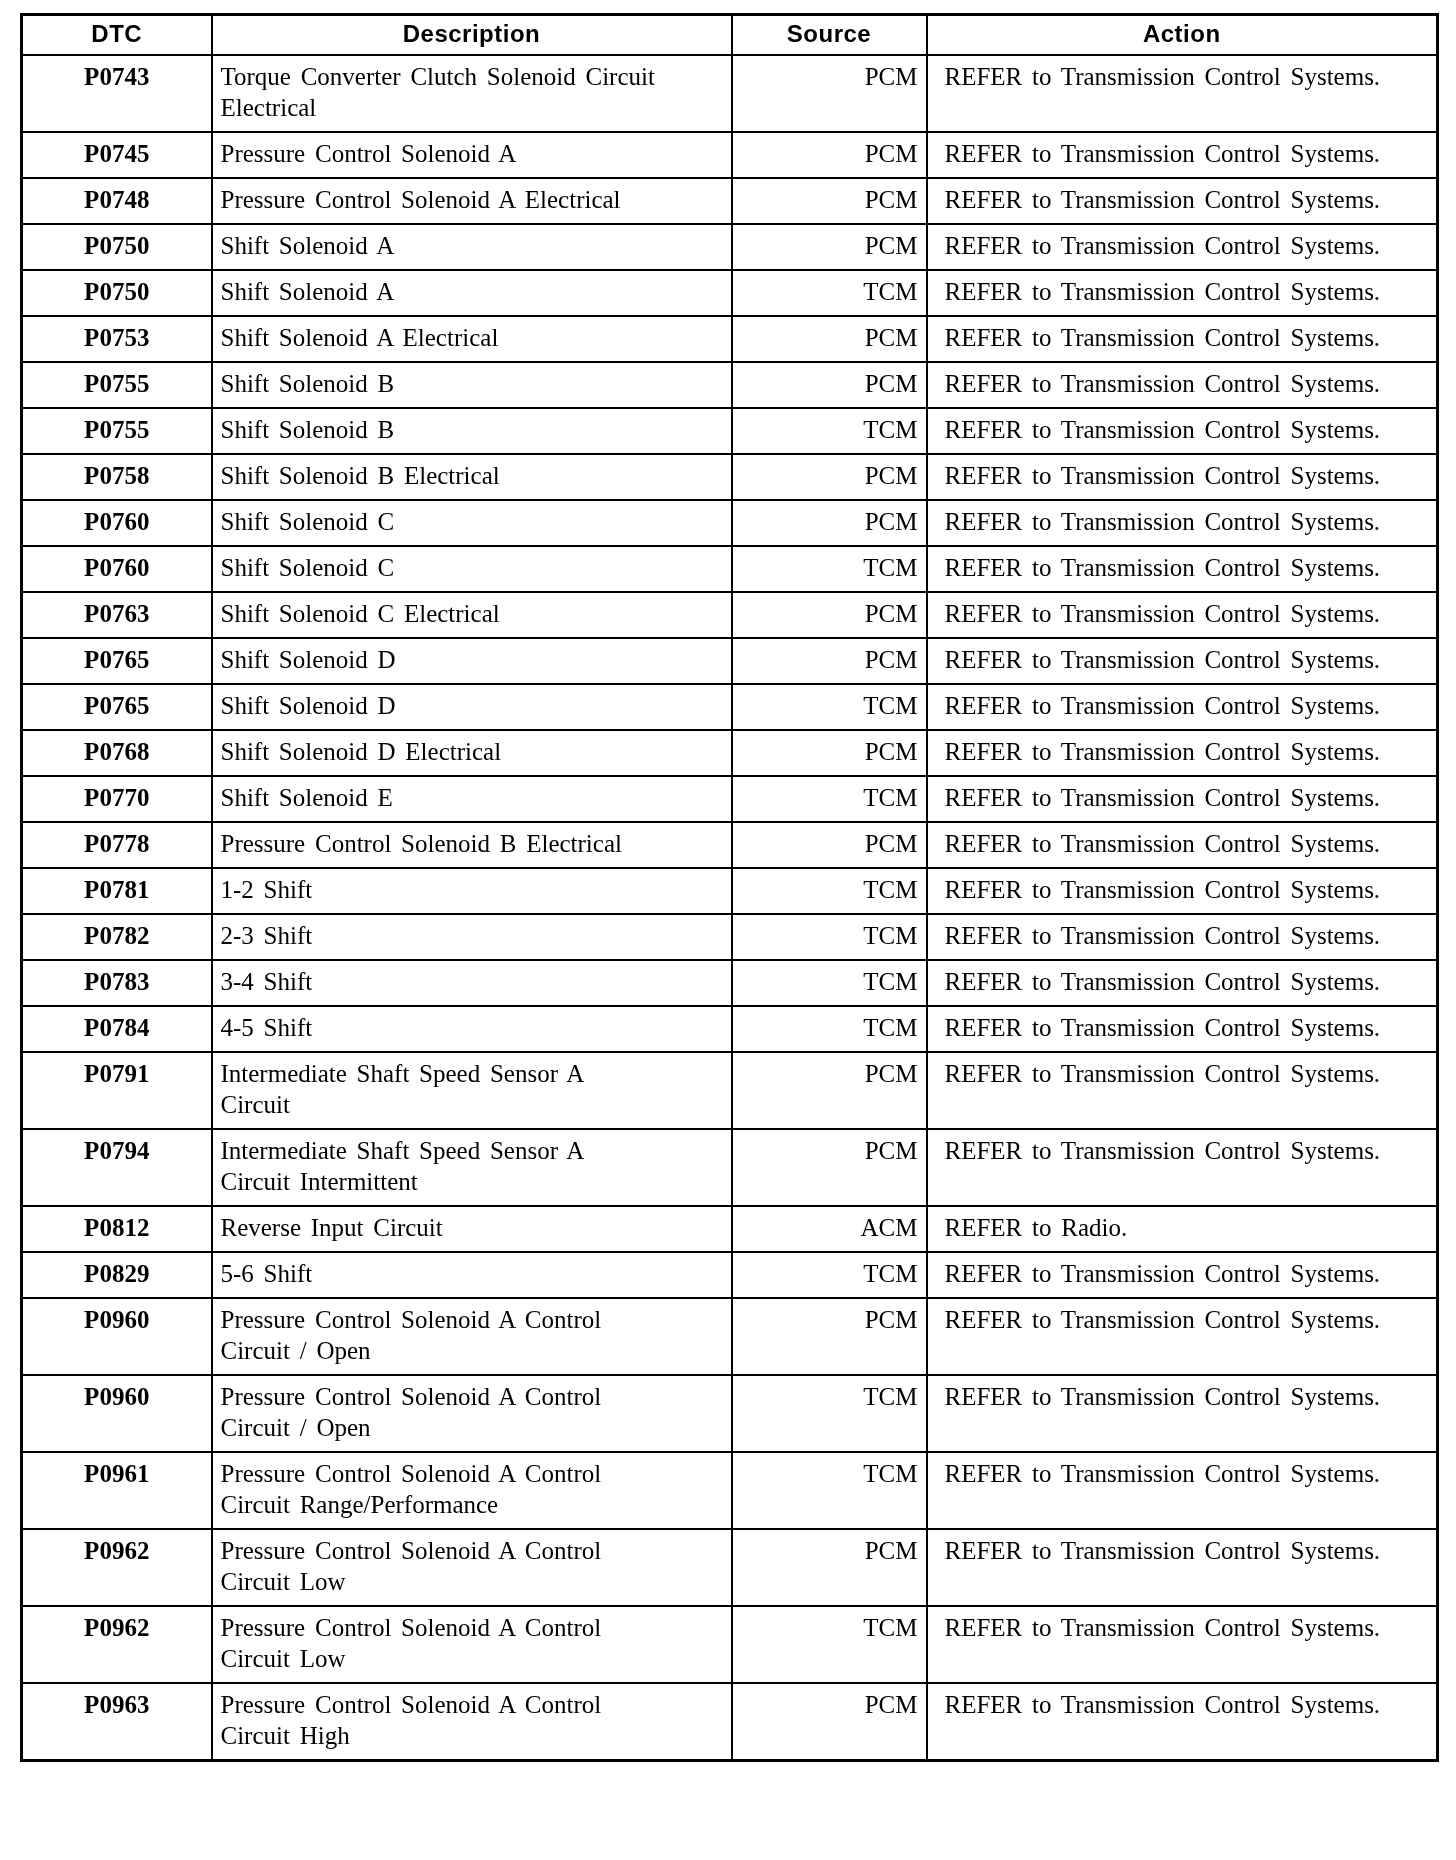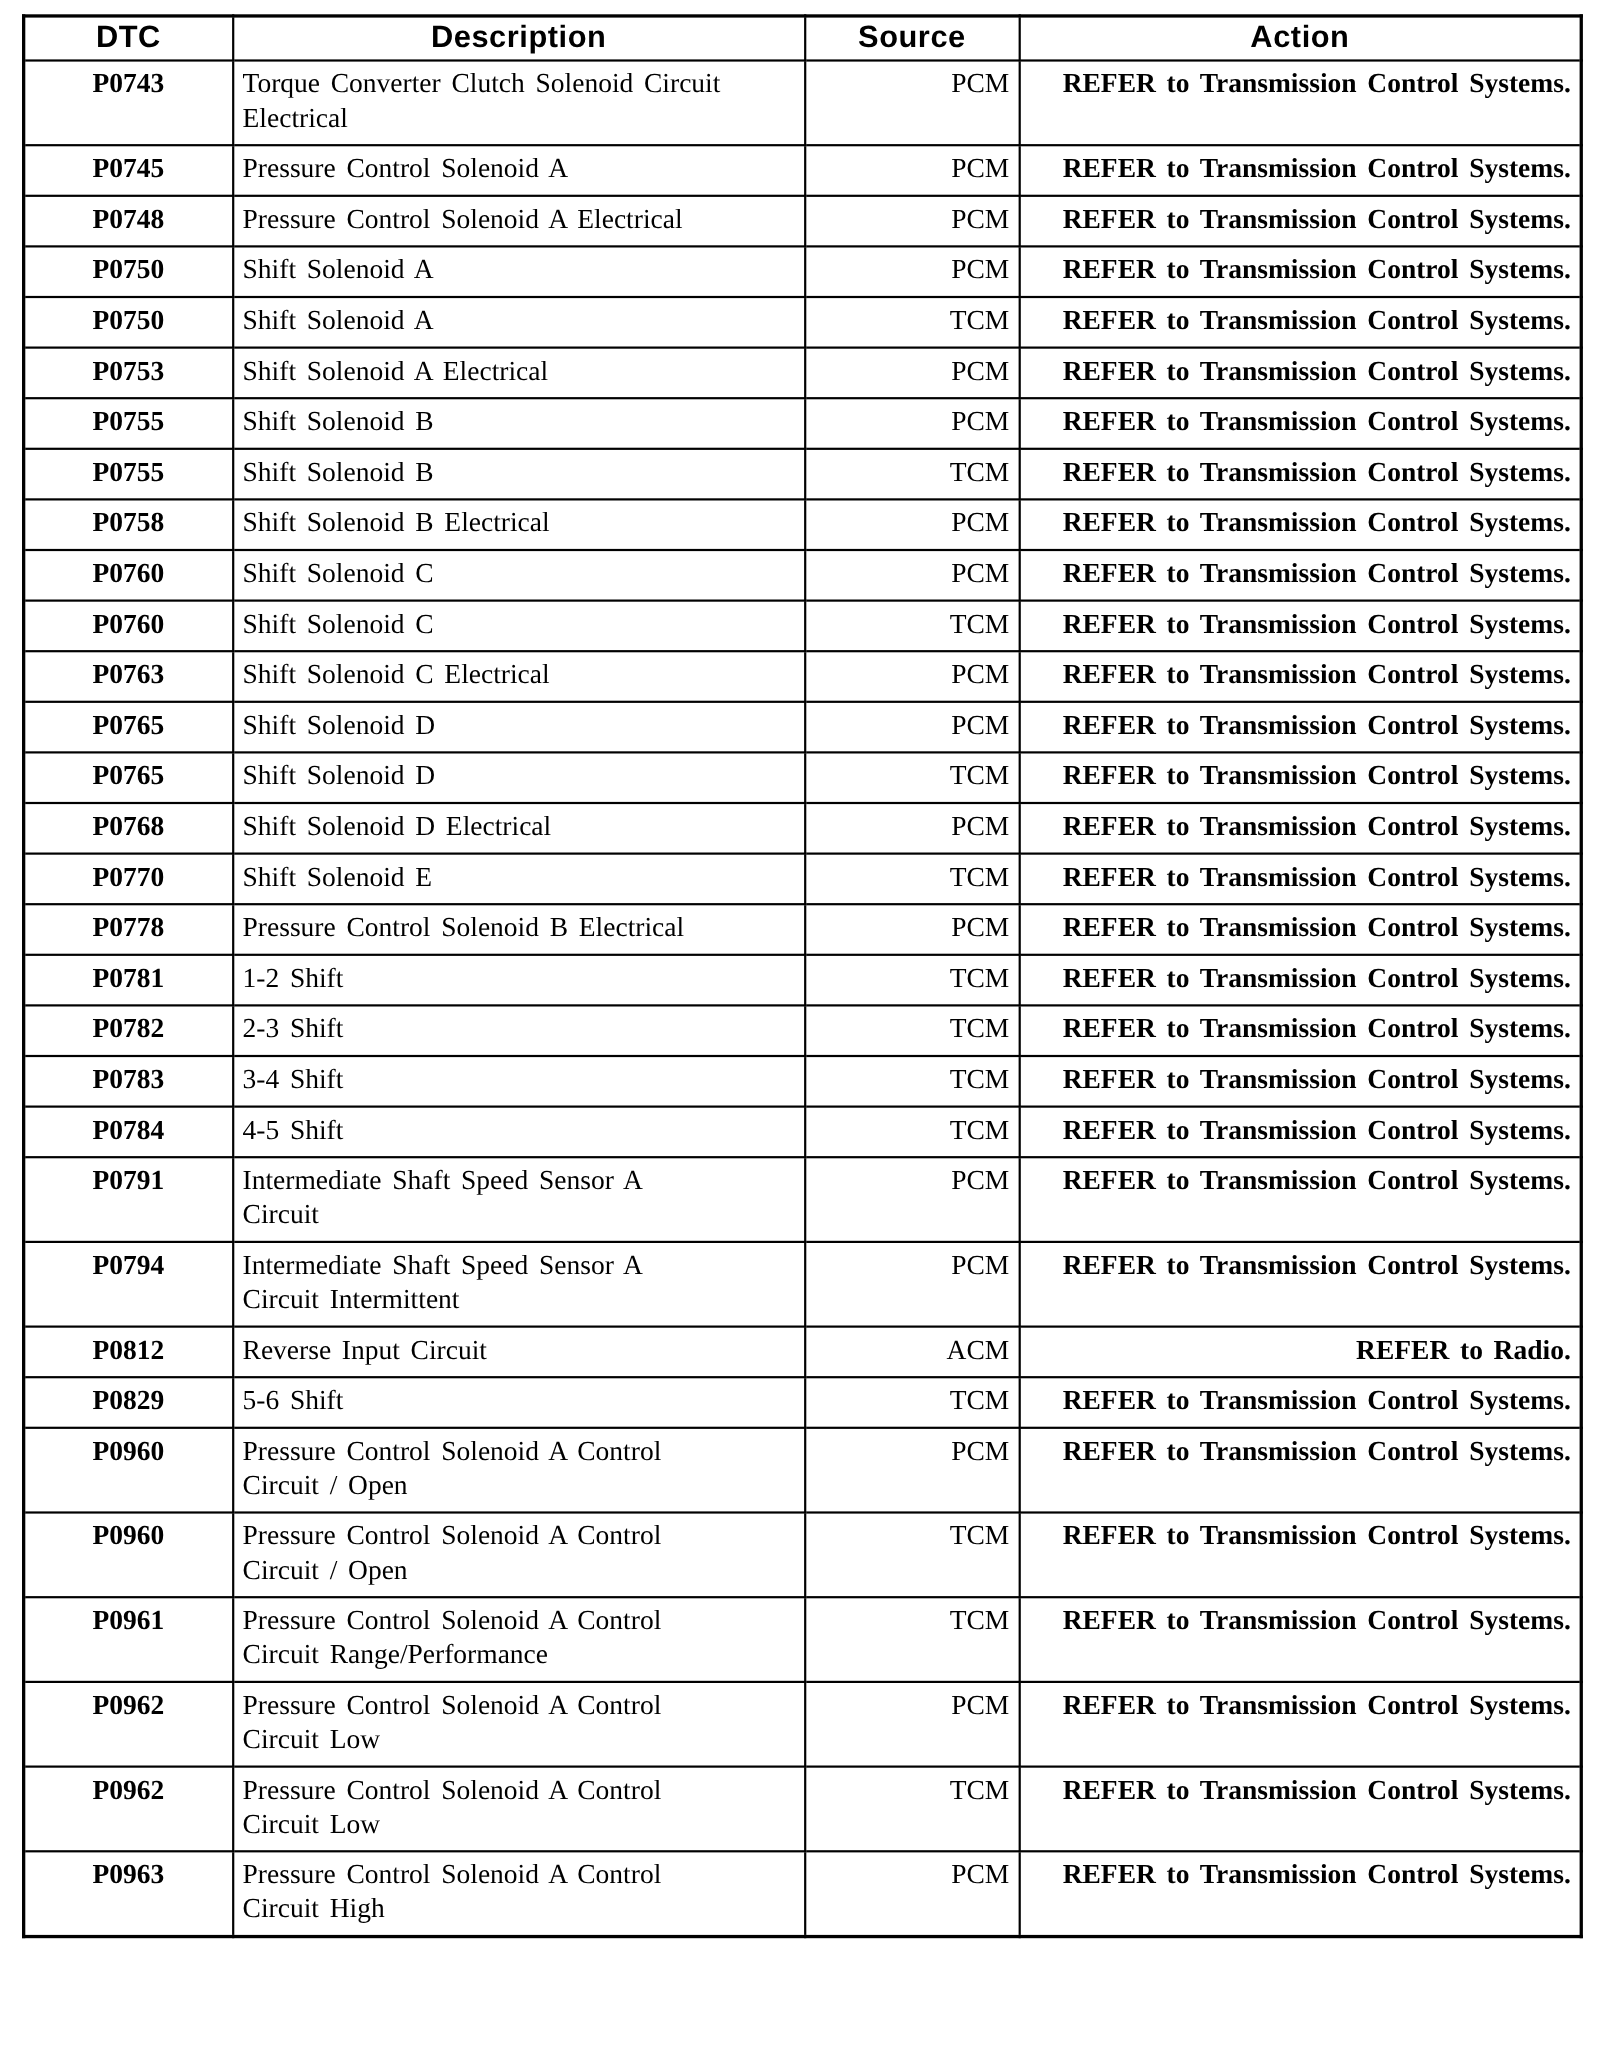--- a/index.html
+++ b/index.html
@@ -28,21 +28,21 @@
   col.c-src  { width: 195px; }
   col.c-act  { width: 511px; }
   th, td {
     border: 2px solid #000;
     vertical-align: top;
     overflow: hidden;
   }
   th {
     font-family: "Liberation Sans", sans-serif;
     font-weight: bold;
-    font-size: 28px;
+    font-size: 24px;
     line-height: 32px;
     text-align: center;
     padding: 2px 4px 4px 4px;
     letter-spacing: 0.5px;
   }
   td {
     font-size: 25px;
     line-height: 31px;
     padding: 5px 8px 8px 8px;
   }
@@ -52,24 +52,23 @@
   }
   td.cell-desc {
     text-align: left;
     white-space: pre-line;
     word-spacing: 0.14em;
   }
   td.cell-src {
     text-align: right;
   }
   td.cell-act {
-    text-align: right;
+    text-align: left;
     padding-left: 17px;
     word-spacing: 0.14em;
-    font-weight: bold;
   }
 </style>
 </head>
 <body>
 
 <div class="page">
   <table class="dtc-table">
     <colgroup>
       <col class="c-dtc">
       <col class="c-desc">

